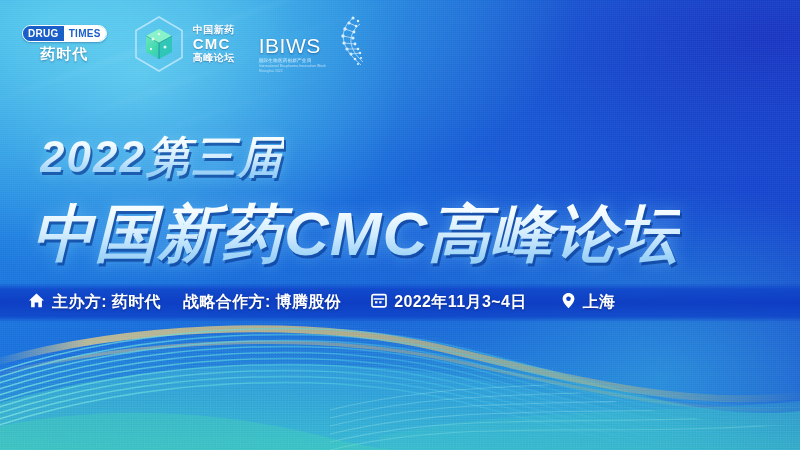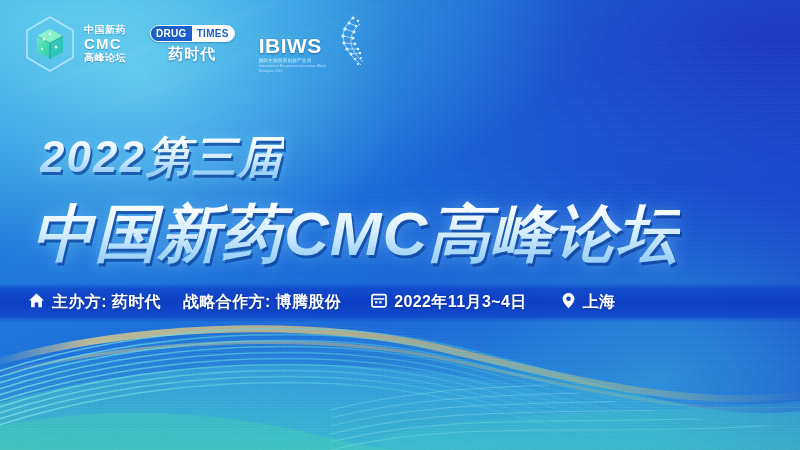--- a/index.html
+++ b/index.html
@@ -79,21 +79,21 @@
   .pill .r {
     background:#ffffff; color:#1a5fc8; font-size:10px; font-weight:bold;
     padding:0 5px; display:flex; align-items:center; letter-spacing:.3px;
   }
   .drug-cn { font-size:15px; font-weight:bold; color:#ffffff; letter-spacing:1px;
              text-shadow:0 1px 2px rgba(0,40,90,.4); }
 
   .ibiws-logo { display:flex; align-items:flex-end; gap:4px; }
   .ibiws-txt { display:flex; flex-direction:column; align-items:flex-start; }
   .ibiws-main {
-    font-size:21px; font-weight:bold; color:#ffffff; letter-spacing:.5px; line-height:1;
+    font-size:21px; font-weight:normal; color:#ffffff; letter-spacing:.5px; line-height:1;
     text-shadow:0 1px 2px rgba(0,40,90,.45);
   }
   .ibiws-sub1 { font-size:4.6px; color:rgba(235,248,255,.92); letter-spacing:.2px; margin-top:2px; white-space:nowrap; }
   .ibiws-sub2 { font-size:3.4px; color:rgba(220,240,255,.78); letter-spacing:.1px; margin-top:1.2px; white-space:nowrap; }
   .ibiws-sub3 { font-size:3.4px; color:rgba(220,240,255,.70); letter-spacing:.1px; margin-top:1px; white-space:nowrap; }
 
   
   .slogan {
     position:absolute; right:44px; top:20px;
     display:flex; flex-direction:column; align-items:flex-end; gap:4px;
@@ -225,20 +225,28 @@
     </g>
 
     <path d="M-10,168 C110,142 230,152 330,178 C420,200 520,206 810,190 L810,200 L-10,200 Z" fill="#43dfa8" opacity=".28"></path>
     <path d="M380,176 C520,146 640,156 810,140 L810,200 L380,200 Z" fill="#3fd3c5" opacity=".20"></path>
   </svg>
 
   <div class="noise"></div>
 
   <div class="logo-row">
 
+    <div class="logo drug-logo">
+      <div class="pill">
+        <span class="l">DRUG</span>
+        <span class="r">TIMES</span>
+      </div>
+      <span class="drug-cn">药时代</span>
+    </div>
+
     <div class="logo">
       <div class="hexwrap">
         <svg width="56" height="60" viewBox="0 0 56 60">
           <defs>
             <linearGradient id="cubeG" x1="0" y1="0" x2="1" y2="1">
               <stop offset="0%" stop-color="#7bf0c0"></stop>
               <stop offset="50%" stop-color="#3fd9a8"></stop>
               <stop offset="100%" stop-color="#25b9cf"></stop>
             </linearGradient>
           </defs>
@@ -256,28 +264,20 @@
             <circle cx="28" cy="20" r="1.2"></circle>
               <circle cx="20" cy="35" r="1.2"></circle>
           </g>
         </svg>
       </div>
       <div class="cmc-text">
         <span class="cmc-cn1">中国新药</span>
         <span class="cmc-mid">CMC</span>
         <span class="cmc-cn2">高峰论坛</span>
       </div>
-    </div>
-
-    <div class="logo drug-logo">
-      <div class="pill">
-        <span class="l">DRUG</span>
-        <span class="r">TIMES</span>
-      </div>
-      <span class="drug-cn">药时代</span>
     </div>
 
     <div class="logo ibiws-logo">
       <div class="ibiws-txt">
         <span class="ibiws-main">IBIWS</span>
         <span class="ibiws-sub1">国际生物医药创新产业周</span>
         <span class="ibiws-sub2">International Bio-pharma Innovation Week</span>
         <span class="ibiws-sub3">Shanghai 2022</span>
       </div>
       <svg width="34" height="58" viewBox="0 0 34 58">

